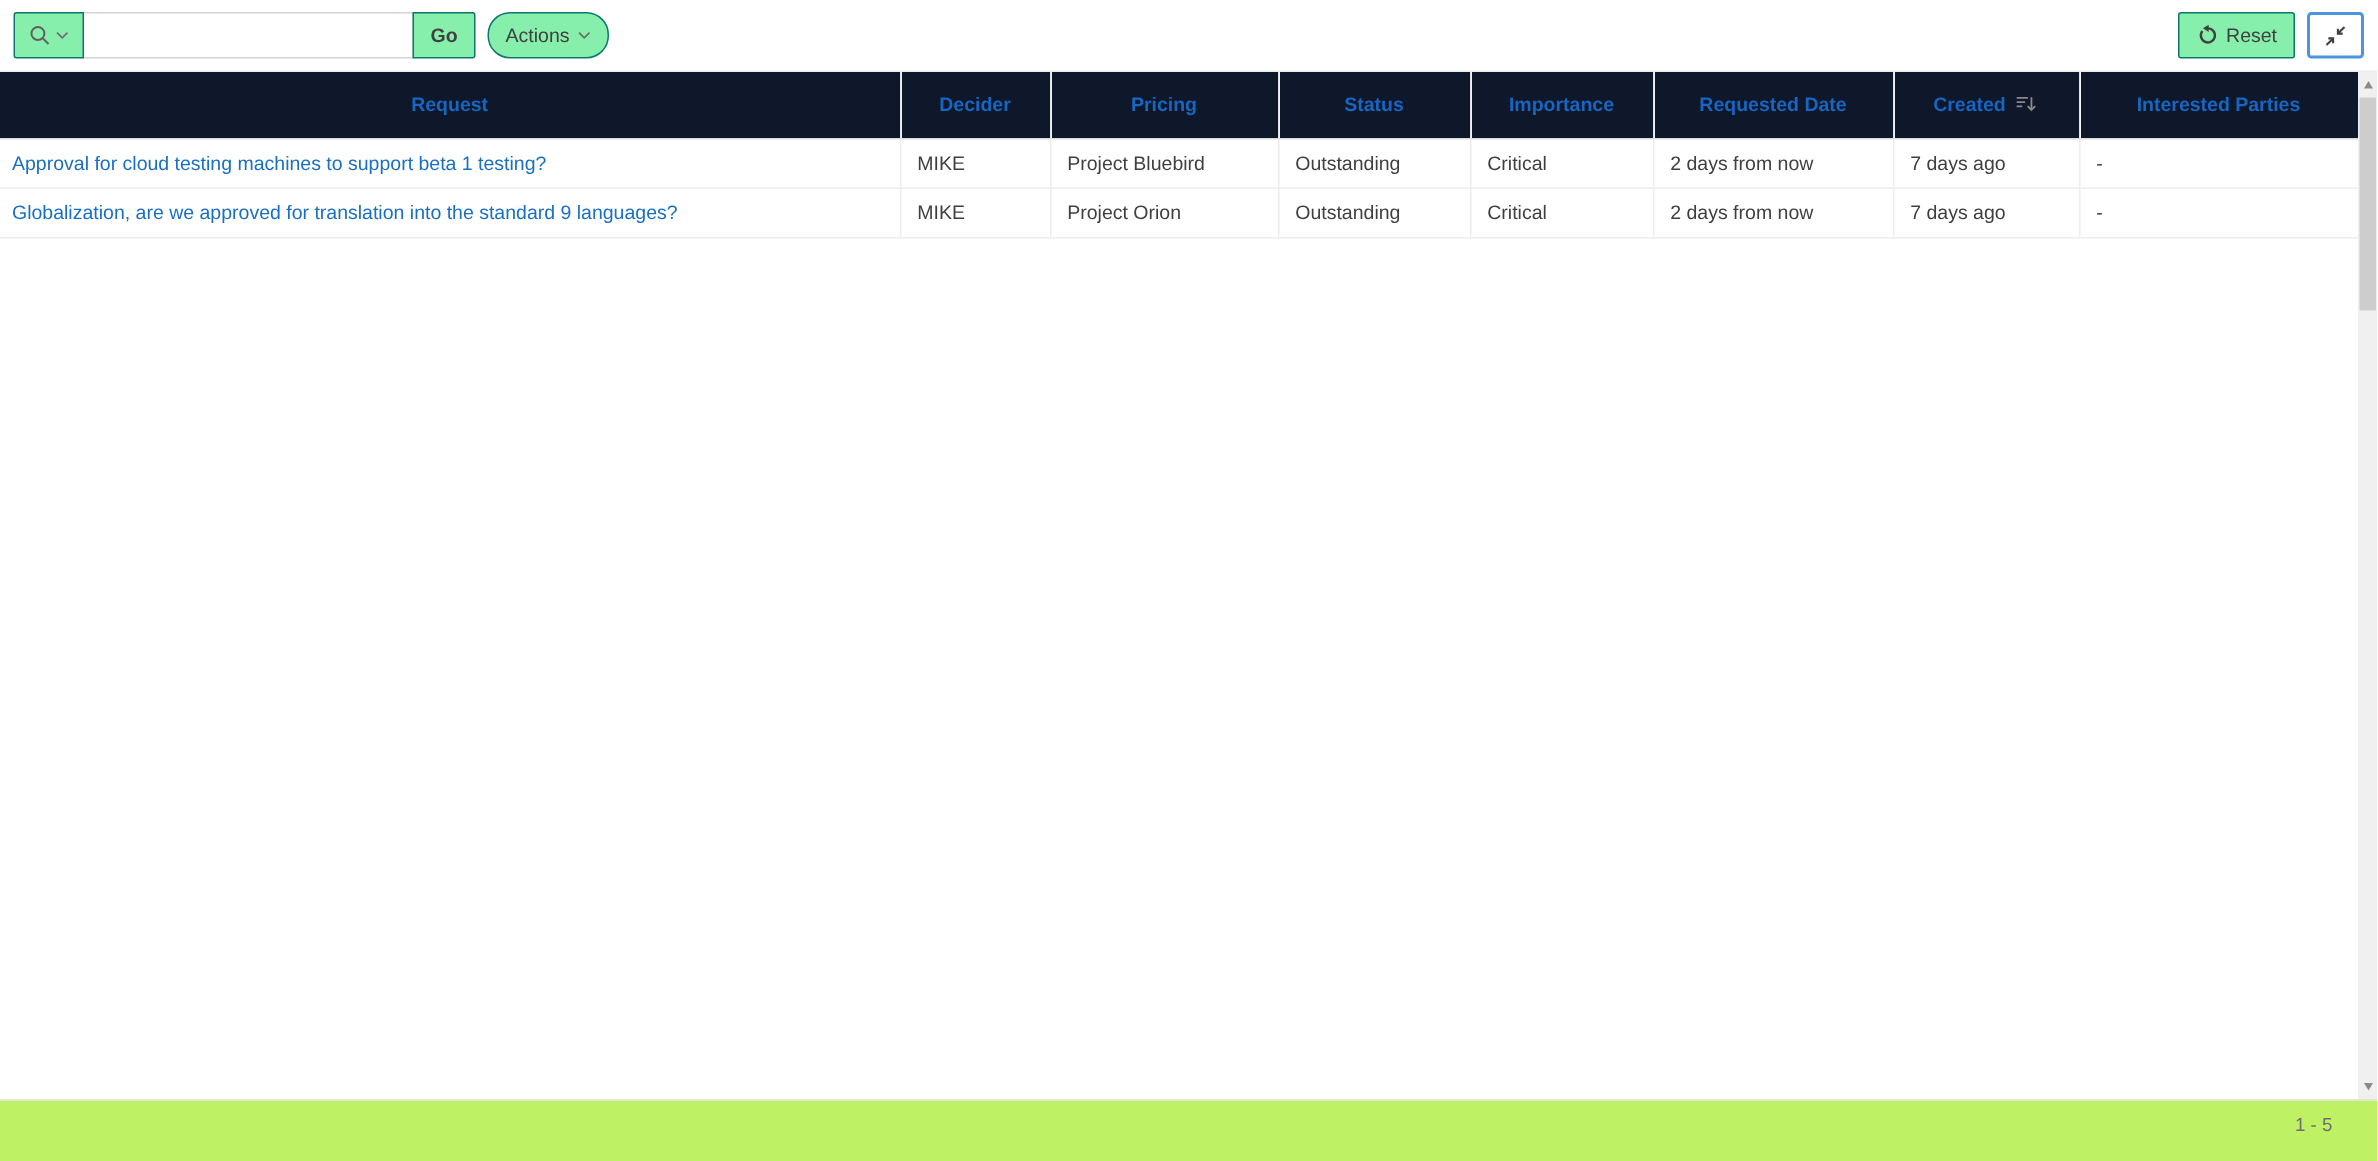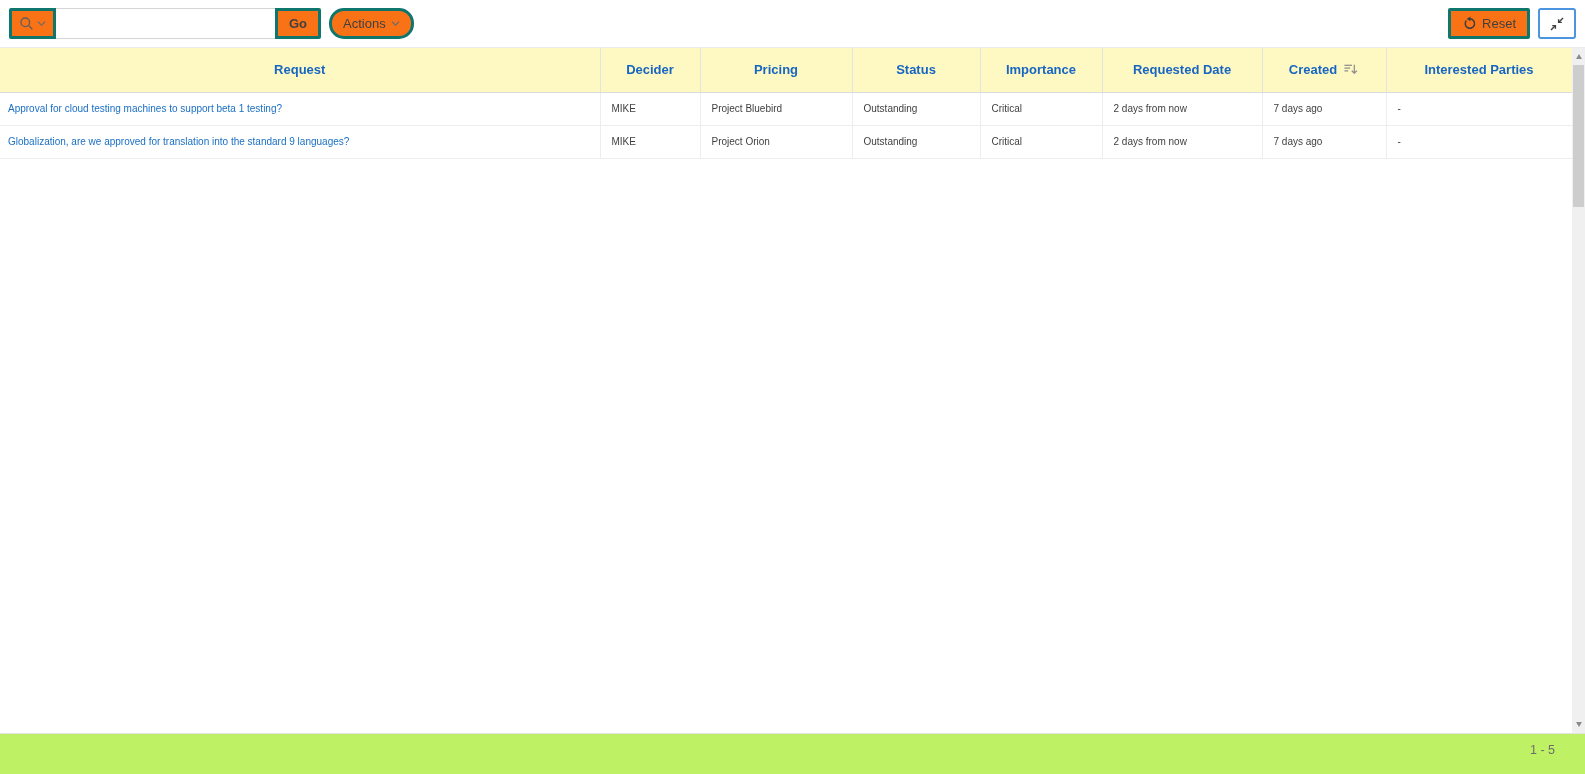--- a/index.html
+++ b/index.html
@@ -4,39 +4,39 @@
 <style>
   * { margin:0; padding:0; box-sizing:border-box; }
   html,body { background:#fff; font-family:"Liberation Sans", sans-serif; }
   .app { position:relative; width:1585px; height:774px; background:#fff; overflow:hidden; }
 
   
   .toolbar { height:48px; display:flex; align-items:center; justify-content:space-between;
              padding:0 9px; background:#fff; border-bottom:1px solid #ebebeb; }
   .tb-left, .tb-right { display:flex; align-items:center; }
   .btn { display:inline-flex; align-items:center; justify-content:center; gap:5px;
-         height:31px; background:#f97316; border:3px solid #0f766e; border-radius:2px;
+         height:31px; background:#86efac; border:1px solid #0f766e; border-radius:2px;
          color:#404040; font-size:13px; font-family:inherit; cursor:pointer; }
   .search-btn { width:47px; gap:3px; border-radius:2px 0 0 2px; }
   .search-input { height:31px; width:220px; border:1px solid #d4d4d4; border-left:none;
                   border-radius:0; padding:0 8px; font-size:13px; font-family:inherit; outline:none; background:#fff; }
   .go-btn { margin-left:-1px; padding:0 11px; font-weight:bold; border-radius:0 2px 2px 0; }
   .actions-btn { margin-left:8px; padding:0 11px;border-radius:15px; }
   .reset-btn { padding:0 11px;margin-left:12px; }
   .collapse-btn { margin-left:8px; width:38px; background:#fff; border:2px solid #4a94e0; border-radius:3px; }
   .icon { display:inline-flex; align-items:center; }
 
   
   .report { width:1572px; }
   table { border-collapse:collapse; table-layout:fixed; width:1572px; }
-  th { height:44px; background:#fef9c3; color:#1766c2; font-size:13px; font-weight:bold;
+  th { height:44px; background:#0f172a; color:#1766c2; font-size:13px; font-weight:bold;
        text-align:center; border-right:1px solid #e3e3e3; border-bottom:1px solid #dcdcdc;
        padding:0 6px; white-space:nowrap; overflow:hidden; }
   th .th-inner { display:inline-flex; align-items:center; gap:6px; }
-  td { height:33px; font-size:10px; color:#3f3f3f; background:#fff;
+  td { height:33px; font-size:13px; color:#3f3f3f; background:#fff;
        border-right:1px solid #ededed; border-bottom:1px solid #ededed;
        padding:0 11px; white-space:nowrap; overflow:hidden; }
   td.col-request { padding:0 8px; }
   td.col-request a { color:#1a6fc4; text-decoration:none; }
   .sort-icon { display:inline-flex; }
 
   
   .vscroll { position:absolute; top:48px; right:0; width:13px; height:685px; background:#f0f0f0; }
   .sb-btn { position:absolute; left:0; width:13px; height:15px; display:flex; align-items:center; justify-content:center; }
   .sb-btn.up { top:1px; } .sb-btn.down { bottom:1px; }

